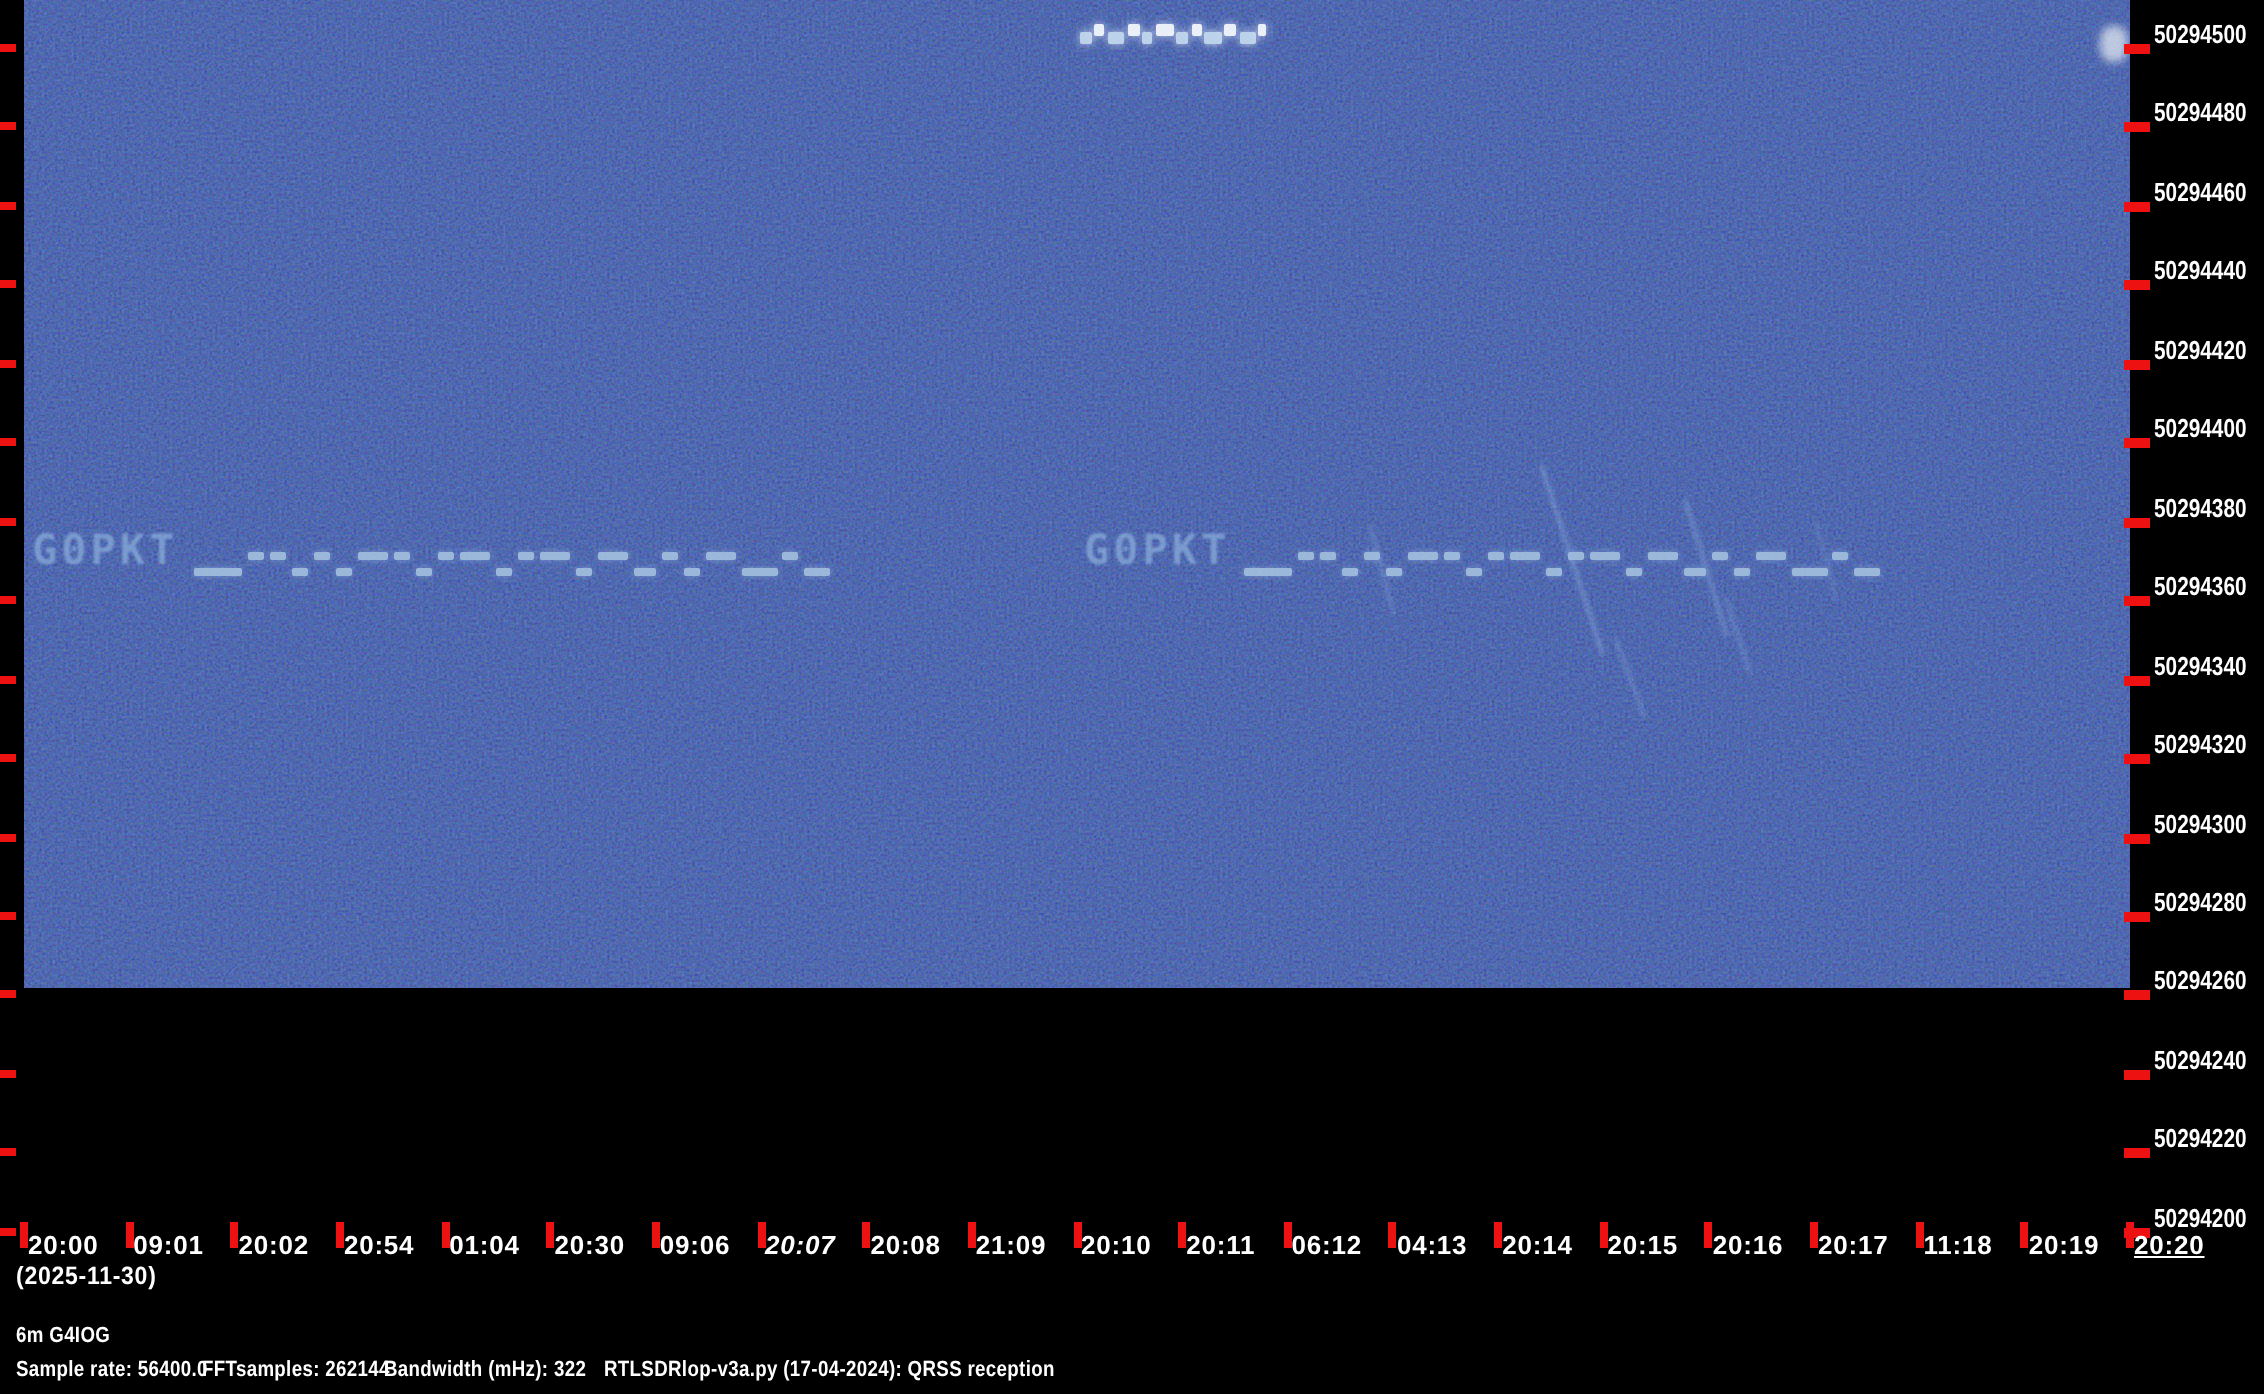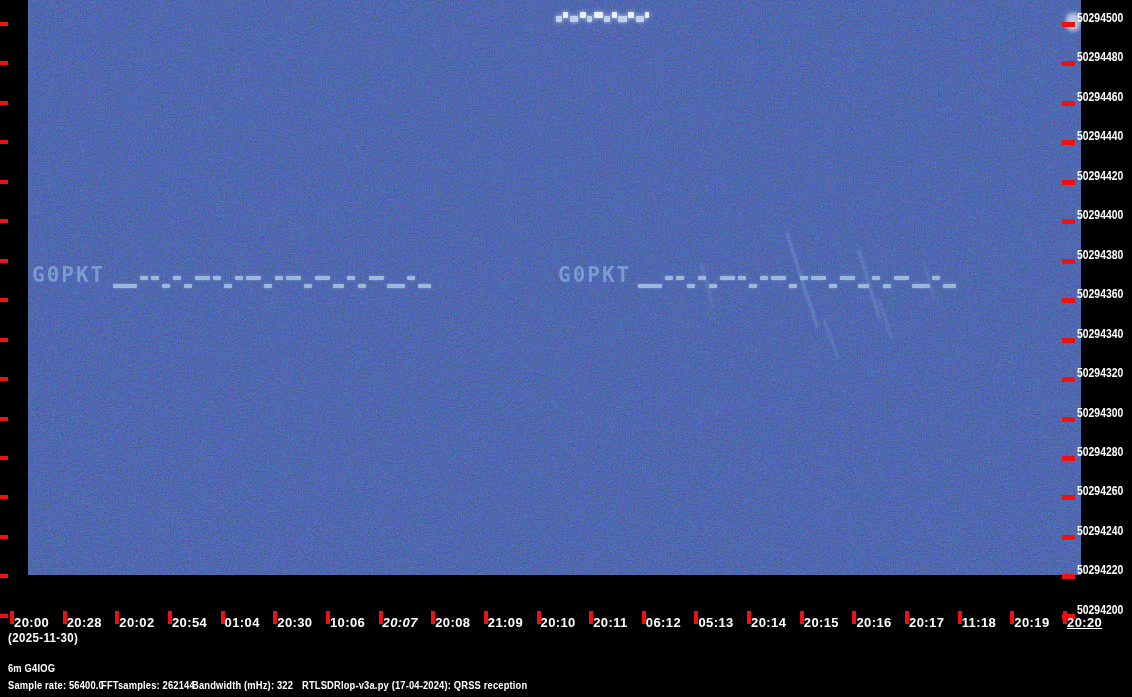--- a/index.html
+++ b/index.html
@@ -3,21 +3,21 @@
 <meta charset="utf-8">
 <style>
   * { margin: 0; padding: 0; box-sizing: border-box; }
   html, body { background: #000; }
   body { font-family: "Liberation Sans", sans-serif; }
   .stage {
     position: relative; width: 1132px; height: 697px;
     background: #000; overflow: hidden;
   }
   .spec {
-    position: absolute; left: 28px; top: 0; width: 1053px; height: 575px;
+    position: absolute; left: 12px; top: 0; width: 1053px; height: 494px;
     background: #081050; overflow: hidden;
   }
   .spec svg { position: absolute; left: 0; top: 0; display: block; }
   .freq-label {
     position: absolute; left: 1077px; color: #fff;
     font-size: 13px; font-weight: bold; letter-spacing: 0px;
     transform: translateY(-50%) scaleX(0.80); transform-origin: 0 50%;
     white-space: nowrap;
   }
   .freq-tick { position: absolute; left: 1062px; width: 13px; height: 5px; background: #ee1111; }
@@ -189,45 +189,45 @@
       <div class="freq-tick" style="top: 534.85px;"></div>
       <div class="freq-label" style="top: 569.3px;">50294220</div>
       <div class="freq-tick" style="top: 574.3px;"></div>
       <div class="freq-label" style="top: 608.75px;">50294200</div>
       <div class="freq-tick" style="top: 613.75px;"></div>
     </div>
   <div id="time-axis">
       <div class="time-tick" style="left: 10px;"></div>
       <div class="time-label" style="left: 14px;">20:00</div>
       <div class="time-tick" style="left: 62.65px;"></div>
-      <div class="time-label" style="left: 66.65px;">20:28</div>
+      <div class="time-label" style="left: 66.65px;">09:01</div>
       <div class="time-tick" style="left: 115.3px;"></div>
       <div class="time-label" style="left: 119.3px;">20:02</div>
       <div class="time-tick" style="left: 167.95px;"></div>
       <div class="time-label" style="left: 171.95px;">20:54</div>
       <div class="time-tick" style="left: 220.6px;"></div>
       <div class="time-label" style="left: 224.6px;">01:04</div>
       <div class="time-tick" style="left: 273.25px;"></div>
       <div class="time-label" style="left: 277.25px;">20:30</div>
       <div class="time-tick" style="left: 325.9px;"></div>
-      <div class="time-label" style="left: 329.9px;">10:06</div>
+      <div class="time-label" style="left: 329.9px;">09:06</div>
       <div class="time-tick" style="left: 378.55px;"></div>
       <div class="time-label" style="left: 382.55px; font-style: italic;">20:07</div>
       <div class="time-tick" style="left: 431.2px;"></div>
       <div class="time-label" style="left: 435.2px;">20:08</div>
       <div class="time-tick" style="left: 483.85px;"></div>
       <div class="time-label" style="left: 487.85px;">21:09</div>
       <div class="time-tick" style="left: 536.5px;"></div>
       <div class="time-label" style="left: 540.5px;">20:10</div>
       <div class="time-tick" style="left: 589.15px;"></div>
       <div class="time-label" style="left: 593.15px;">20:11</div>
       <div class="time-tick" style="left: 641.8px;"></div>
       <div class="time-label" style="left: 645.8px;">06:12</div>
       <div class="time-tick" style="left: 694.45px;"></div>
-      <div class="time-label" style="left: 698.45px;">05:13</div>
+      <div class="time-label" style="left: 698.45px;">04:13</div>
       <div class="time-tick" style="left: 747.1px;"></div>
       <div class="time-label" style="left: 751.1px;">20:14</div>
       <div class="time-tick" style="left: 799.75px;"></div>
       <div class="time-label" style="left: 803.75px;">20:15</div>
       <div class="time-tick" style="left: 852.4px;"></div>
       <div class="time-label" style="left: 856.4px;">20:16</div>
       <div class="time-tick" style="left: 905.05px;"></div>
       <div class="time-label" style="left: 909.05px;">20:17</div>
       <div class="time-tick" style="left: 957.7px;"></div>
       <div class="time-label" style="left: 961.7px;">11:18</div>

